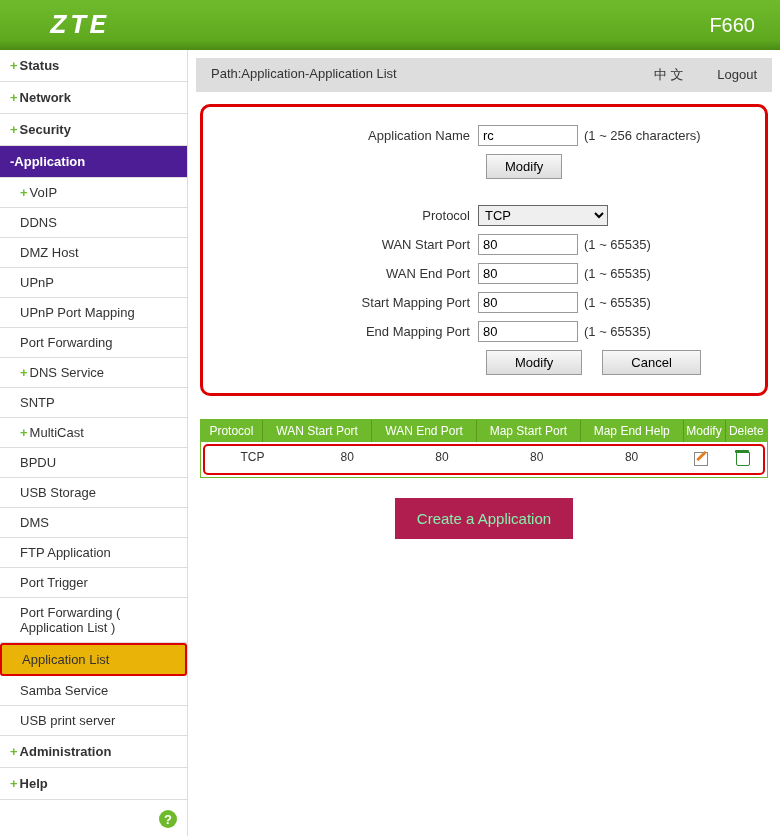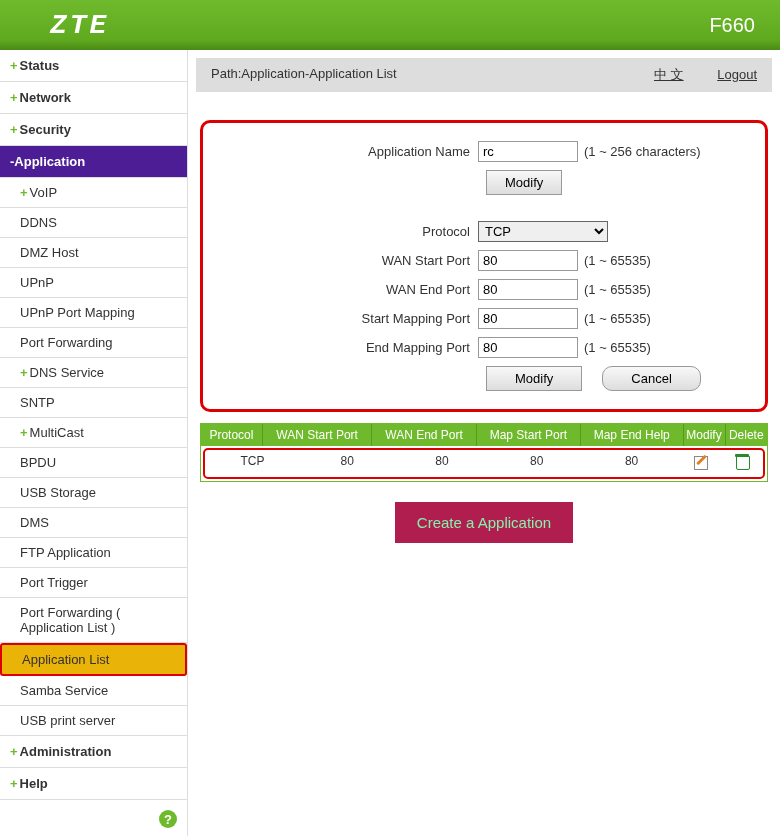--- a/index.html
+++ b/index.html
@@ -12,24 +12,24 @@
 .nav-cat { padding: 8px 10px; border-bottom: 1px solid #ddd; font-weight: bold; cursor: pointer; }
 .nav-cat .plus { color: #6fba2c; font-weight: bold; margin-right: 2px; }
 .nav-cat.active { background: #4c1d95; color: #fff; }
 .nav-cat.active .minus { color: #fff; }
 .nav-sub { padding: 7px 10px 7px 20px; border-bottom: 1px solid #ddd; cursor: pointer; }
 .nav-sub .plus { color: #6fba2c; font-weight: bold; margin-right: 2px; }
 .nav-sub.selected { background: #eab308; position: relative; }
 .nav-sub.hl { border: 2px solid #d00; border-radius: 3px; }
 .help-icon { width: 18px; height: 18px; background: #6fba2c; border-radius: 50%; color: #fff; display: inline-flex; align-items: center; justify-content: center; font-weight: bold; margin: 10px 10px 10px auto; float: right; cursor: pointer; }
 .main { flex: 1; padding: 0; }
-.breadcrumb-bar { background: #ddd; padding: 8px 15px; display: flex; justify-content: space-between; margin: 8px 8px 16px 8px; }
-.breadcrumb-bar a { color: #333; text-decoration: underline; margin-left: 30px; cursor: pointer; }
+.breadcrumb-bar { background: #ddd; padding: 8px 15px; display: flex; justify-content: space-between; margin: 8px 8px 0 8px; }
+.breadcrumb-bar a { color: #333; margin-left: 30px; cursor: pointer; }
 .content { padding: 12px; }
-.form-box { border: 3px solid #d00; border-radius: 10px; padding: 18px 25px 18px 15px; margin-bottom: 11px; }
+.form-box { border: 3px solid #d00; border-radius: 10px; padding: 18px 25px 18px 15px; margin-bottom: 23px; }
 .form-row { display: flex; align-items: center; margin-bottom: 8px; }
 .form-label { width: 260px; text-align: right; padding-right: 8px; }
 .form-input { width: 100px; border: 1px solid #999; padding: 2px 4px; font-size: 13px; }
 .form-select { width: 130px; border: 1px solid #666; padding: 1px 2px; font-size: 13px; }
 .form-hint { margin-left: 6px; }
 .btn { background: linear-gradient(to bottom, #f8f8f8, #ddd); border: 1px solid #999; padding: 4px 18px; cursor: pointer; font-size: 13px; }
 .btn-row { margin-left: 268px; margin-top: 2px; margin-bottom: 12px; }
 .btn-row-double { margin-left: 268px; margin-top: 4px; display: flex; gap: 20px; }
 .tbl { width: 100%; border-collapse: collapse; }
 .tbl th { background: #6fba2c; color: #fff; font-weight: normal; padding: 4px 2px; border-right: 1px solid #5a9a1a; text-align: center; font-size: 12px; }
@@ -126,21 +126,21 @@
           <input class="form-input" value="80" style="">
           <span class="form-hint">(1 ~ 65535)</span>
         </div>
         <div class="form-row">
           <span class="form-label">End Mapping Port</span>
           <input class="form-input" value="80" style="">
           <span class="form-hint">(1 ~ 65535)</span>
         </div>
         <div class="btn-row-double">
           <button class="btn" style="padding:4px 28px;">Modify</button>
-          <button class="btn" style="padding:4px 28px;border-radius:10px;">Cancel</button>
+          <button class="btn" style="padding:4px 28px;">Cancel</button>
         </div>
       </div>
 
       <div class="tbl-wrap">
         <table class="tbl">
           <tbody>
               <tr>
             <th>Protocol</th>
             <th>WAN Start Port</th>
             <th>WAN End Port</th>

